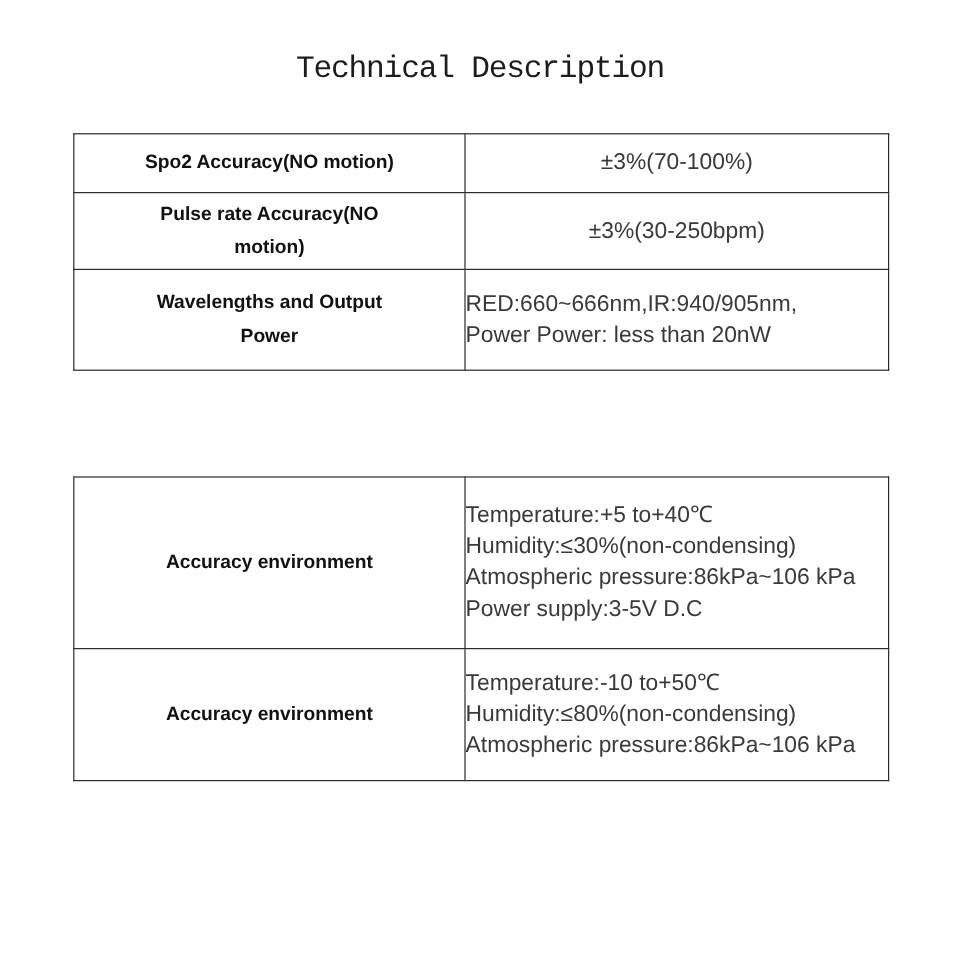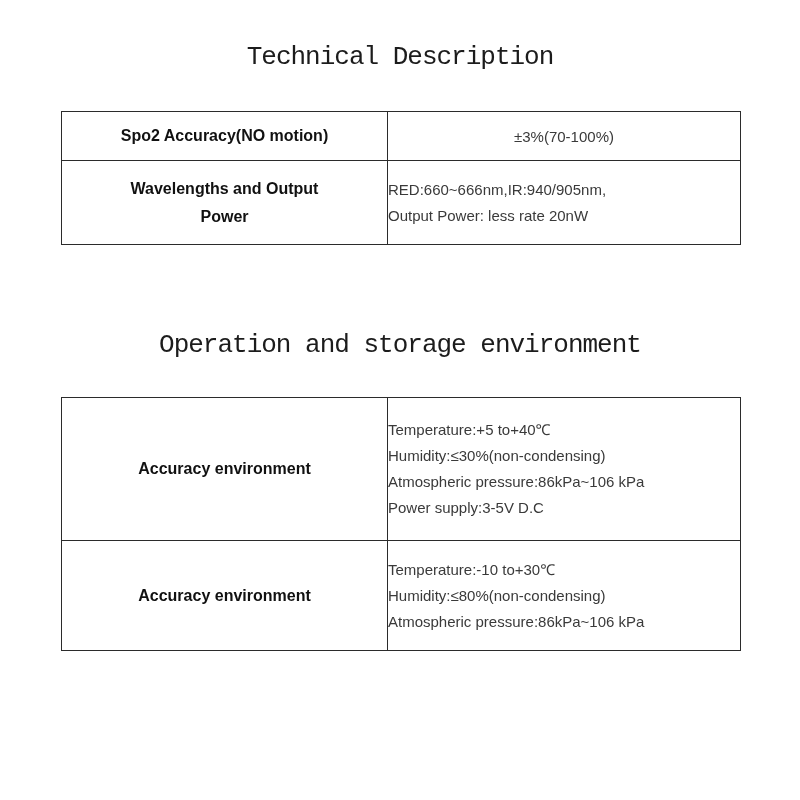--- a/index.html
+++ b/index.html
@@ -52,21 +52,21 @@
     font-size: 16px;
     color: #111111;
   }
   .label-wrap {
     display: inline-block;
     max-width: 235px;
     line-height: 1.7;
   }
   td.value-cell {
     width: 352px;
-    font-size: 15px;
+    font-size: 19px;
     color: #3a3a3a;
   }
   .value-center { text-align: center; }
   .value-left {
     text-align: left;
     padding-left: 13px;
     padding-right: 4px;
     white-space: pre-line;
     line-height: 26px;
   }
@@ -82,41 +82,44 @@
 <div class="page">
 
   <div class="doc-title title-1">Technical Description</div>
 
   <table class="spec table-1">
     <tbody>
       <tr class="r1">
         <td class="label-cell"><span class="label-wrap">Spo2 Accuracy(NO motion)</span></td>
         <td class="value-cell value-center">±3%(70-100%)</td>
       </tr>
+      <tr class="r2">
+        <td class="label-cell"><span class="label-wrap">Pulse rate Accuracy(NO motion)</span></td>
+        <td class="value-cell value-center">±3%(30-250bpm)</td>
+      </tr>
       <tr class="r3">
         <td class="label-cell"><span class="label-wrap">Wavelengths and Output Power</span></td>
         <td class="value-cell value-left">RED:660~666nm,IR:940/905nm,
-Output Power: less rate 20nW</td>
+Power Power: less than 20nW</td>
       </tr>
     </tbody>
   </table>
 
-  <div class="doc-title title-2">Operation and storage environment</div>
 
   <table class="spec table-2">
     <tbody>
       <tr class="r4">
         <td class="label-cell"><span class="label-wrap">Accuracy environment</span></td>
         <td class="value-cell value-left">Temperature:+5 to+40℃
 Humidity:≤30%(non-condensing)
 Atmospheric pressure:86kPa~106 kPa
 Power supply:3-5V D.C</td>
       </tr>
       <tr class="r5">
         <td class="label-cell"><span class="label-wrap">Accuracy environment</span></td>
-        <td class="value-cell value-left">Temperature:-10 to+30℃
+        <td class="value-cell value-left">Temperature:-10 to+50℃
 Humidity:≤80%(non-condensing)
 Atmospheric pressure:86kPa~106 kPa</td>
       </tr>
     </tbody>
   </table>
 
 </div>
 
 </body></html>

